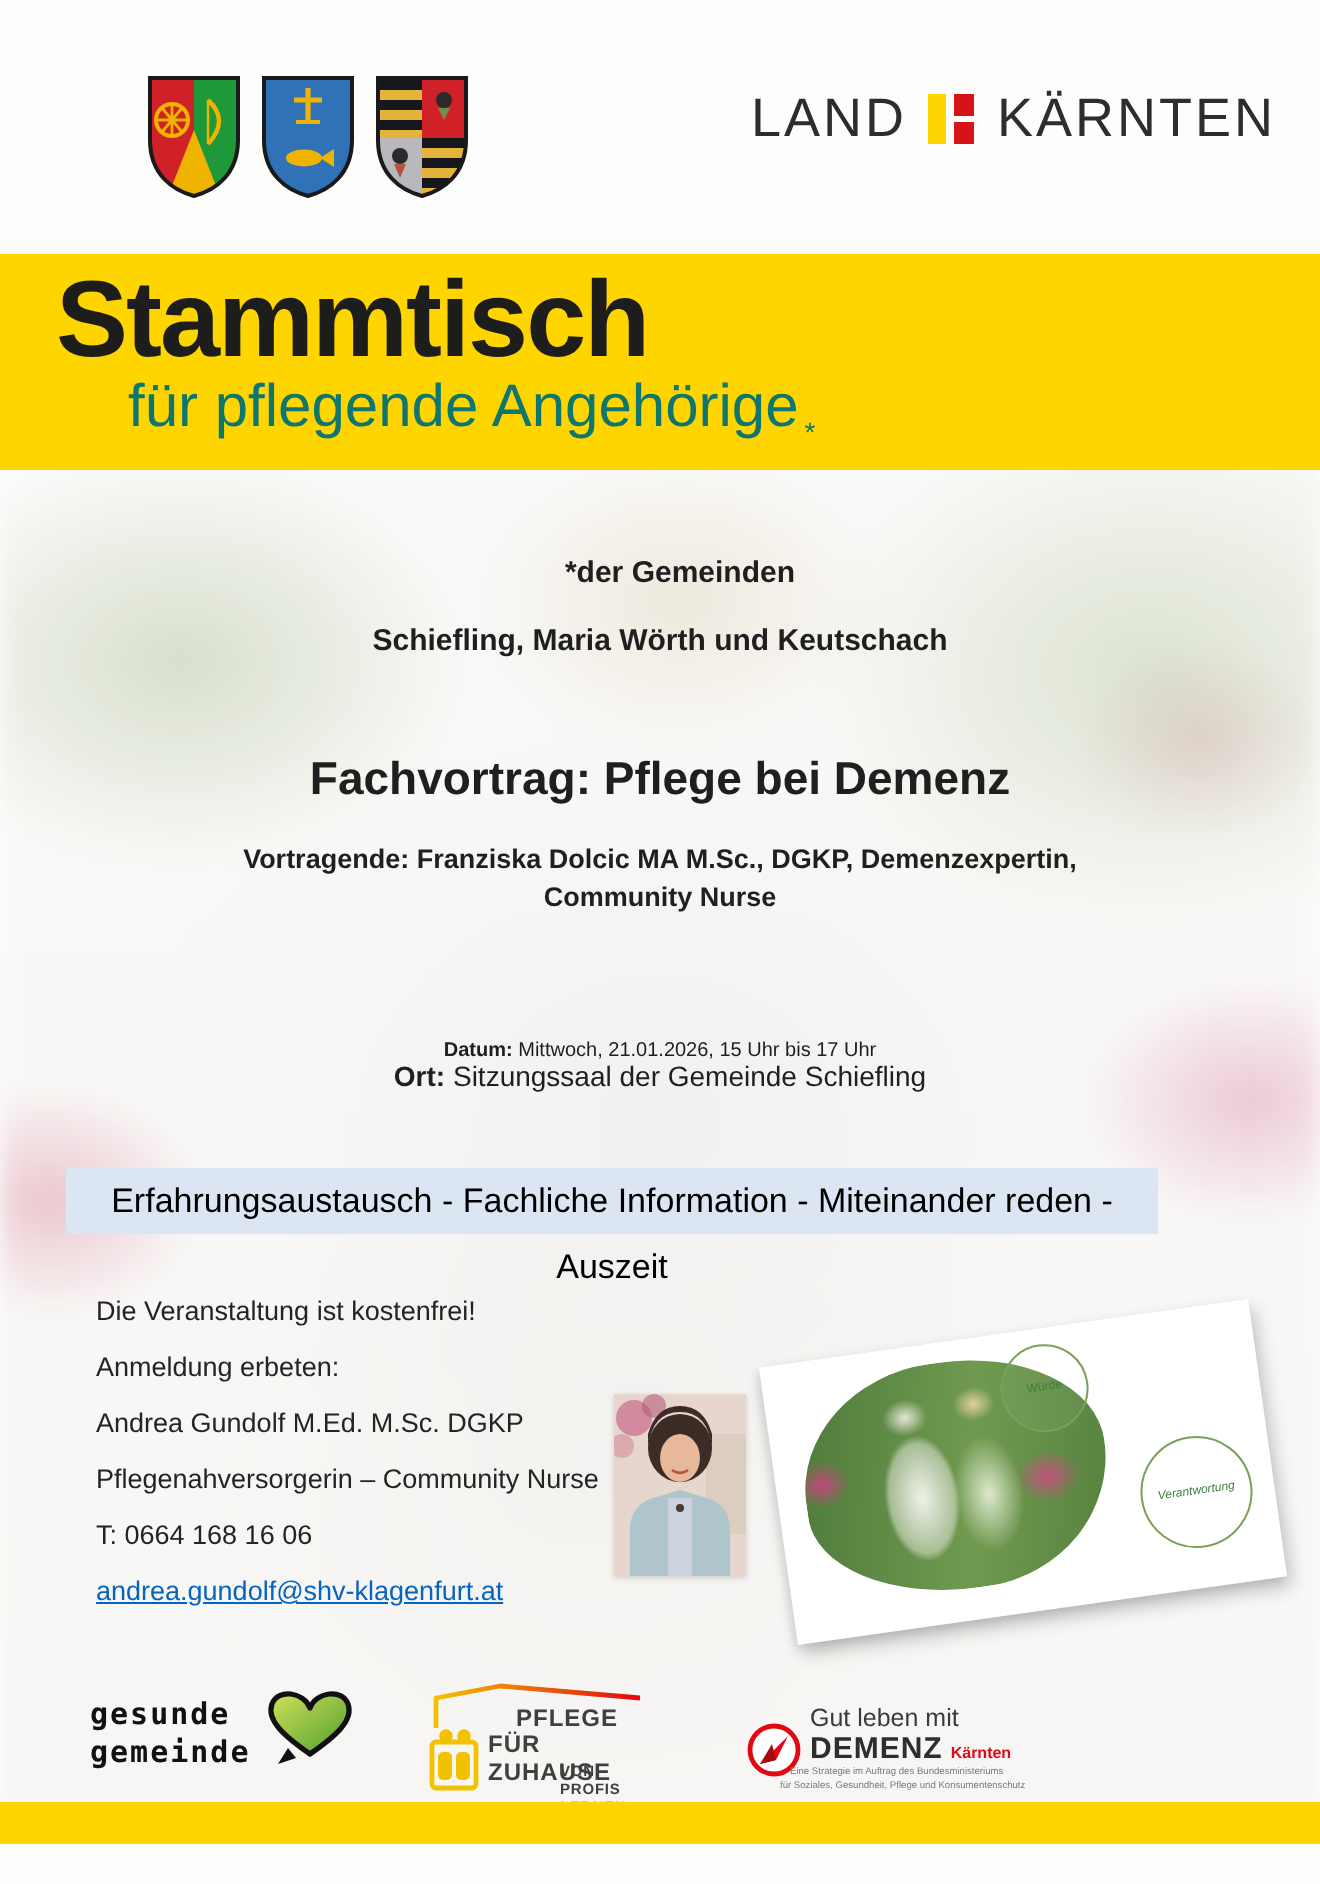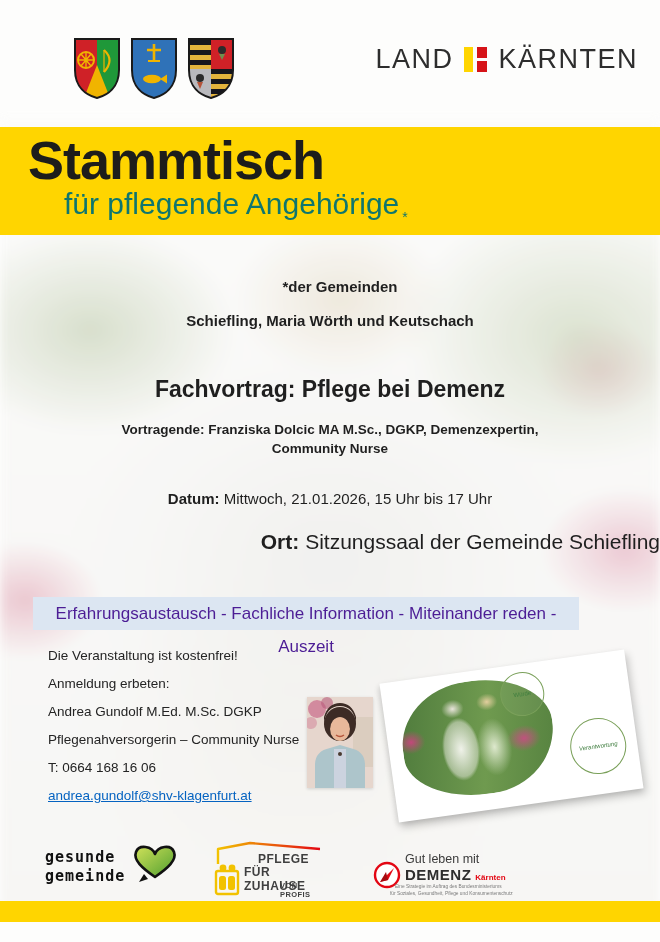--- a/index.html
+++ b/index.html
@@ -43,27 +43,27 @@
     position:absolute; left:64px; top:60px; font-size:30px; font-weight:500; color:#0f766e;
   }
   .banner-ast { font-size:14px; vertical-align:-8px; margin-left:3px; }
   
   .cline { position:absolute; left:0; width:660px; text-align:center; }
   .intro1 { top:278px; font-size:15px; font-weight:700;padding-left:10px; }
   .intro2 { top:312px; font-size:15px; font-weight:700; }
   .ev-title { top:376px; font-size:23px; font-weight:700; }
   .ev-sp1 { top:422px; font-size:13.5px; font-weight:700; }
   .ev-sp2 { top:441px; font-size:13.5px; font-weight:700; }
-  .ev-date { top:490px; font-size:15px; }
-  .ev-ort  { top:530px; font-size:21px;text-align:right; }
+  .ev-date { top:520px; font-size:10px; }
+  .ev-ort  { top:530px; font-size:14px; }
   .lbl { font-weight:700; }
   
   .highlight {
     position:absolute; left:33px; top:584px; width:546px; height:33px;
-    background:#DCE6F2; font-size:17px; line-height:33px; text-align:center; color:#4c1d95;margin-top:13px;
+    background:#DCE6F2; font-size:17px; line-height:33px; text-align:center; color:#000000;
   }
   
   .contact { position:absolute; left:48px; top:646px; font-size:13.5px; color:#242424; }
   .contact .row { height:28px; line-height:20px; }
   .contact a { color:#0563C1; text-decoration:underline; }
   
   .portrait { position:absolute; left:307px; top:697px; width:66px; height:91px;
     box-shadow:0 1px 3px rgba(0,0,0,.15); }
   
   .card {

